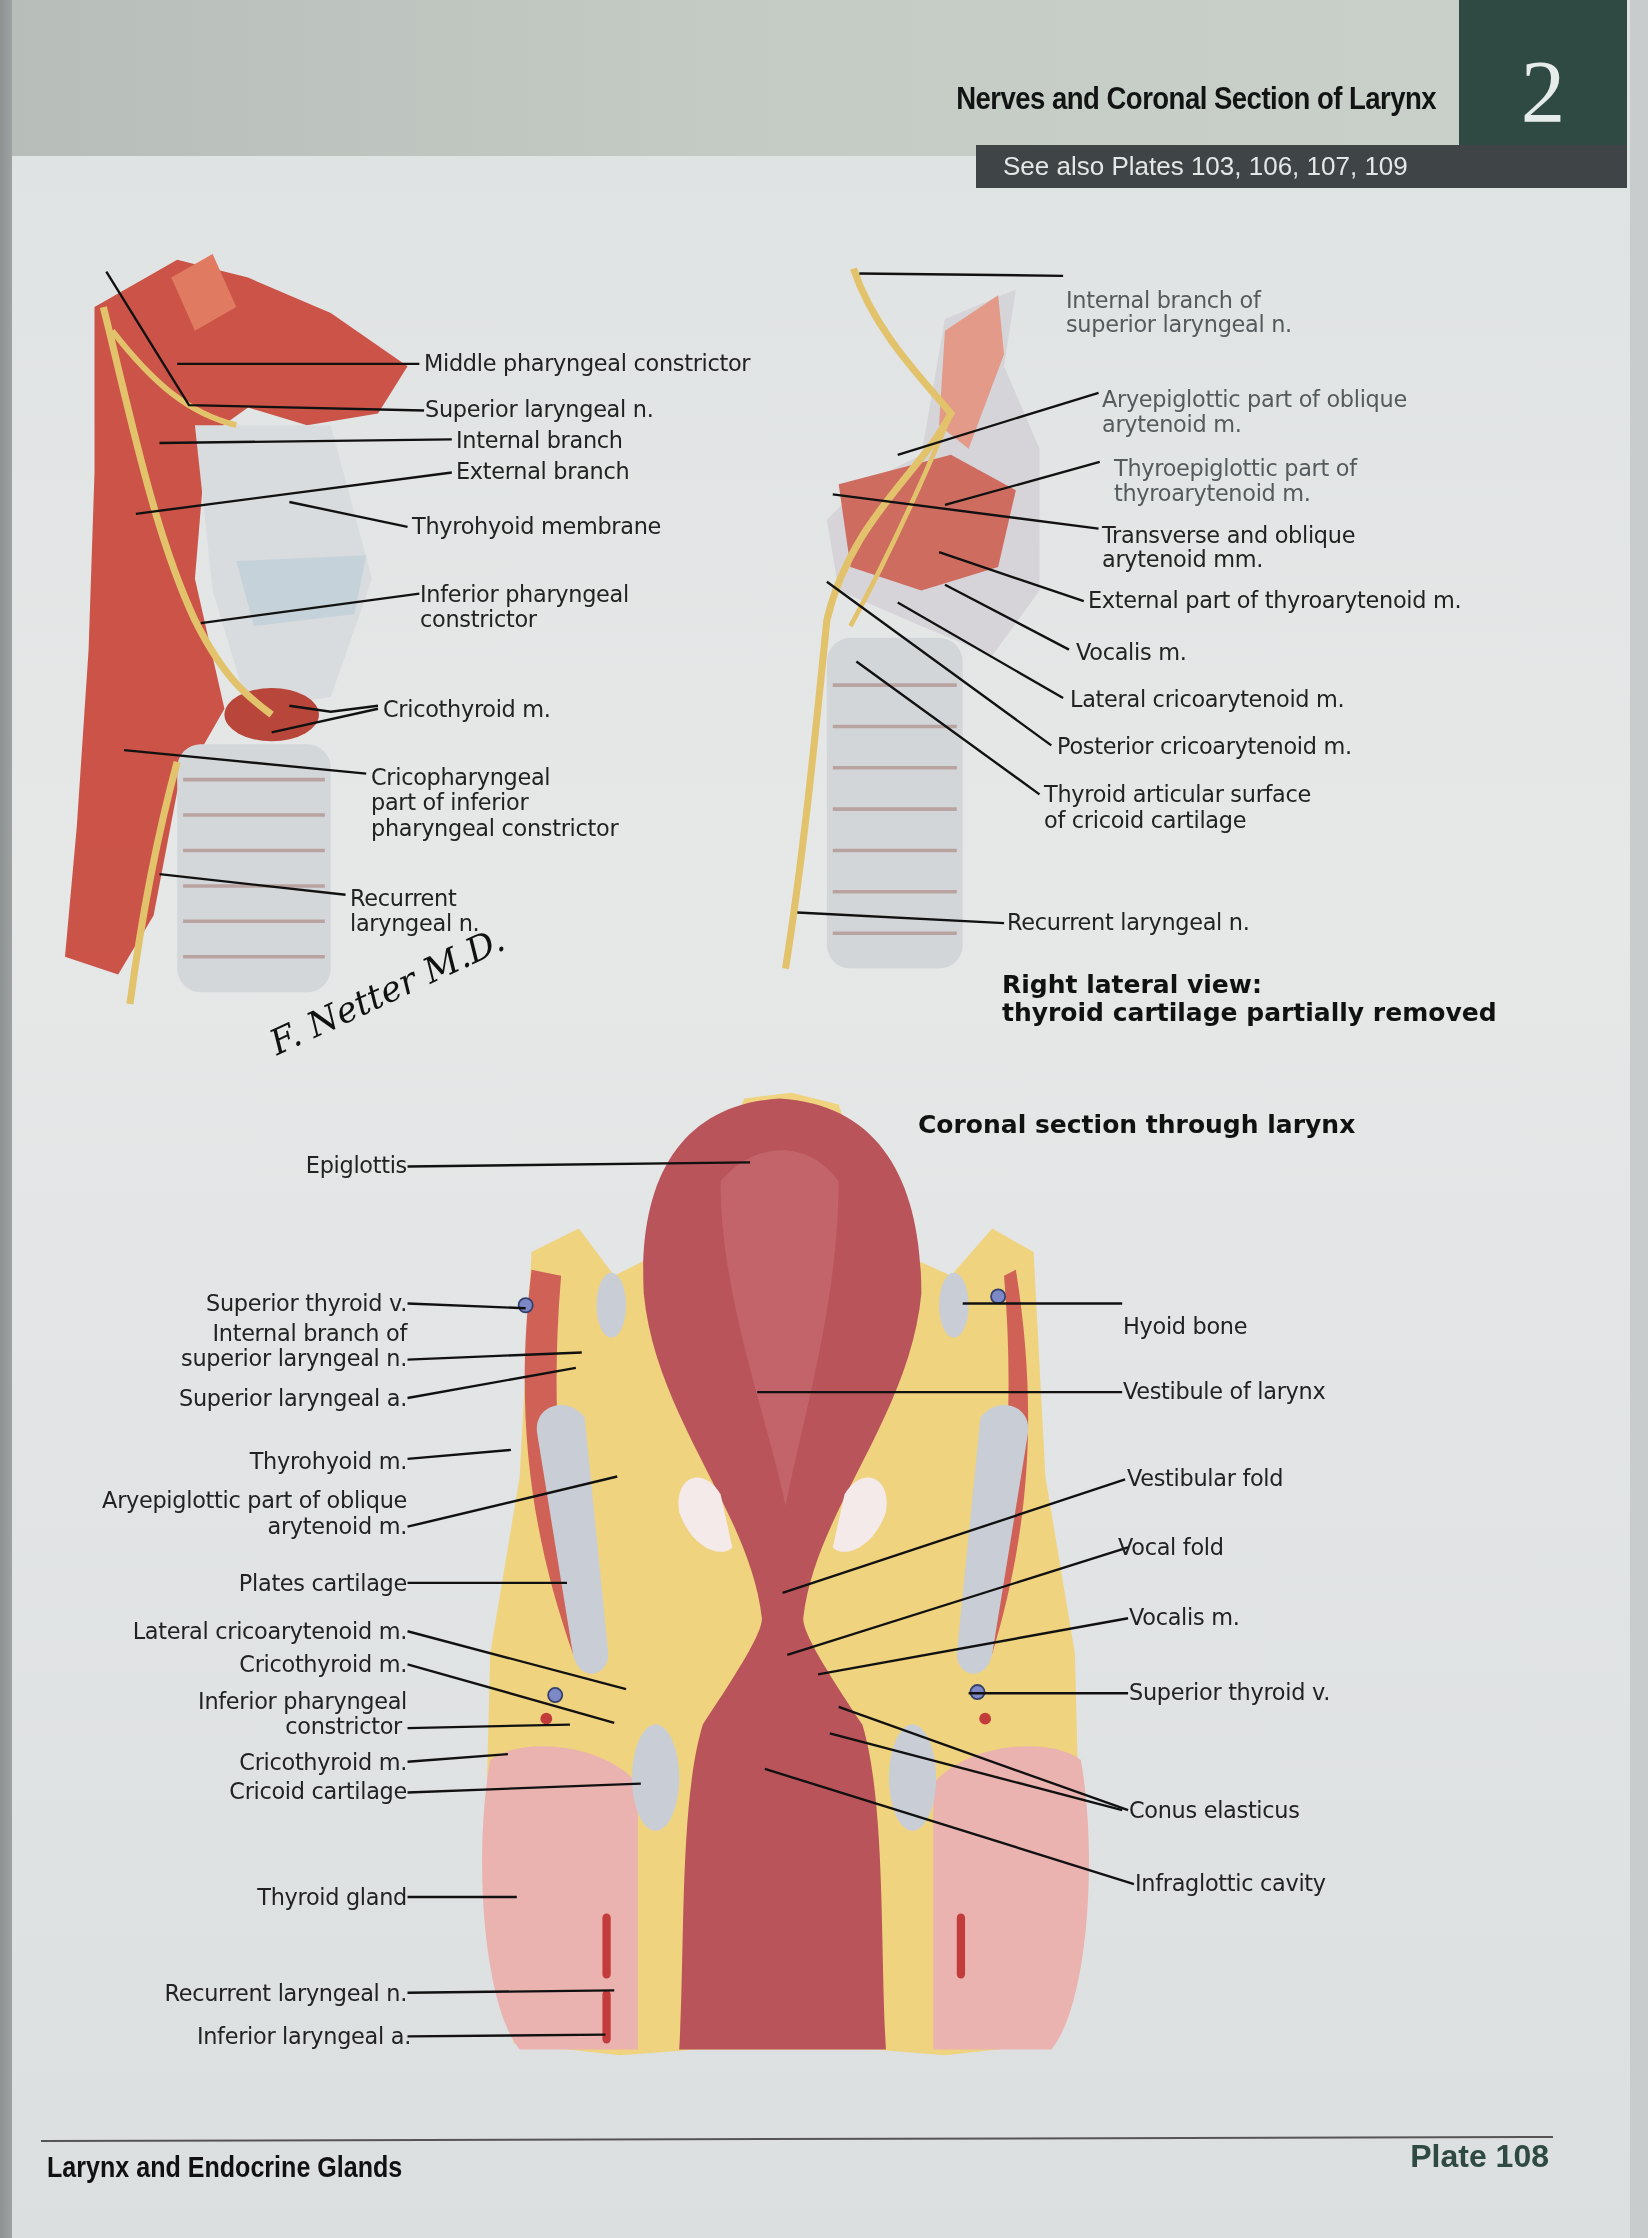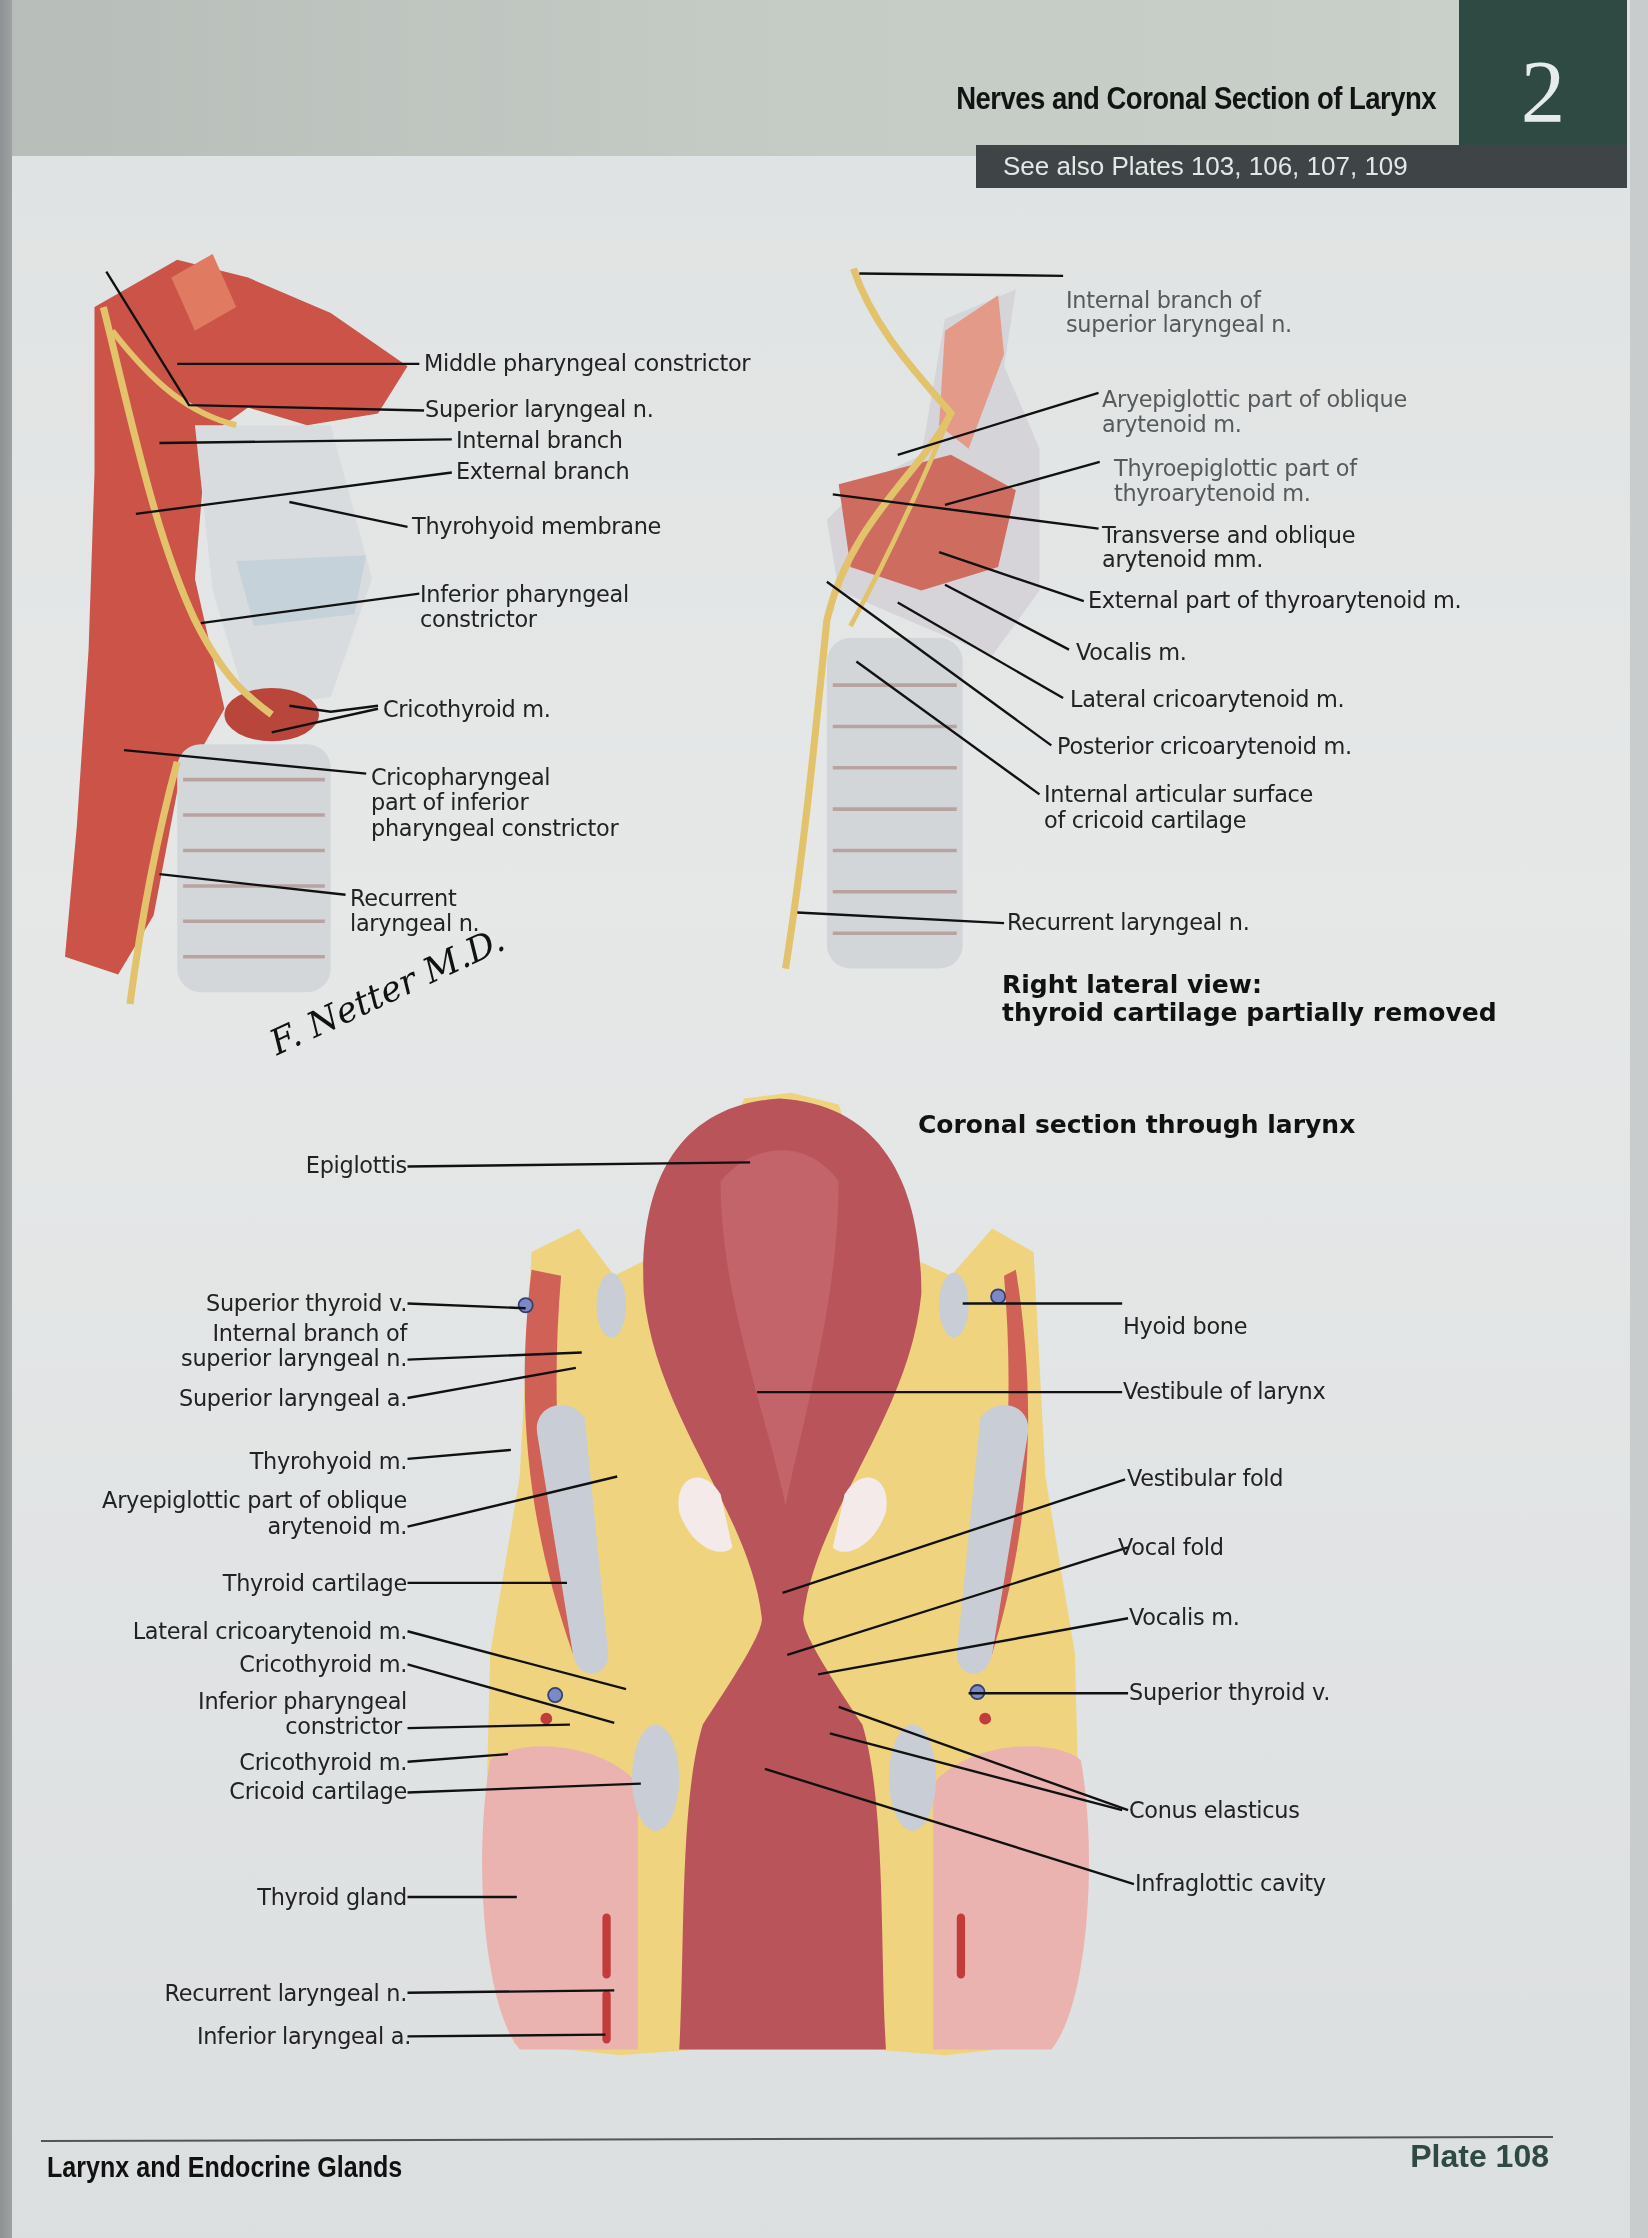--- a/index.html
+++ b/index.html
@@ -233,37 +233,37 @@
 <div class="lbl faded" style="left:1102px;top:387px;">Aryepiglottic part of oblique</div>
 <div class="lbl faded" style="left:1102px;top:412px;">arytenoid m.</div>
 <div class="lbl faded" style="left:1114px;top:456px;">Thyroepiglottic part of</div>
 <div class="lbl faded" style="left:1114px;top:481px;">thyroarytenoid m.</div>
 <div class="lbl" style="left:1102px;top:523px;">Transverse and oblique</div>
 <div class="lbl" style="left:1102px;top:547px;">arytenoid mm.</div>
 <div class="lbl" style="left:1088px;top:588px;">External part of thyroarytenoid m.</div>
 <div class="lbl" style="left:1076px;top:640px;">Vocalis m.</div>
 <div class="lbl" style="left:1070px;top:687px;">Lateral cricoarytenoid m.</div>
 <div class="lbl" style="left:1057px;top:734px;">Posterior cricoarytenoid m.</div>
-<div class="lbl" style="left:1044px;top:782px;">Internal articular surface</div>
+<div class="lbl" style="left:1044px;top:782px;">Thyroid articular surface</div>
 <div class="lbl" style="left:1044px;top:808px;">of cricoid cartilage</div>
 <div class="lbl" style="left:1007px;top:910px;">Recurrent laryngeal n.</div>
 <div class="caption" style="left:1002px;top:970px;">Right lateral view:</div>
 <div class="caption" style="left:1002px;top:998px;">thyroid cartilage partially removed</div>
 
 <div class="caption" style="left:918px;top:1110px;">Coronal section through larynx</div>
 
 <div class="lbl r" style="right:1242px;top:1153px;">Epiglottis</div>
 <div class="lbl r" style="right:1242px;top:1291px;">Superior thyroid v.</div>
 <div class="lbl r" style="right:1242px;top:1321px;">Internal branch of</div>
 <div class="lbl r" style="right:1242px;top:1346px;">superior laryngeal n.</div>
 <div class="lbl r" style="right:1242px;top:1386px;">Superior laryngeal a.</div>
 <div class="lbl r" style="right:1242px;top:1449px;">Thyrohyoid m.</div>
 <div class="lbl r" style="right:1242px;top:1488px;">Aryepiglottic part of oblique</div>
 <div class="lbl r" style="right:1242px;top:1514px;">arytenoid m.</div>
-<div class="lbl r" style="right:1242px;top:1571px;">Thyroid cartilage</div>
+<div class="lbl r" style="right:1242px;top:1571px;">Plates cartilage</div>
 <div class="lbl r" style="right:1242px;top:1619px;">Lateral cricoarytenoid m.</div>
 <div class="lbl r" style="right:1242px;top:1652px;">Cricothyroid m.</div>
 <div class="lbl r" style="right:1242px;top:1689px;">Inferior pharyngeal</div>
 <div class="lbl r" style="right:1247px;top:1714px;">constrictor</div>
 <div class="lbl r" style="right:1242px;top:1750px;">Cricothyroid m.</div>
 <div class="lbl r" style="right:1242px;top:1779px;">Cricoid cartilage</div>
 <div class="lbl r" style="right:1242px;top:1885px;">Thyroid gland</div>
 <div class="lbl r" style="right:1242px;top:1981px;">Recurrent laryngeal n.</div>
 <div class="lbl r" style="right:1238px;top:2024px;">Inferior laryngeal a.</div>
 

